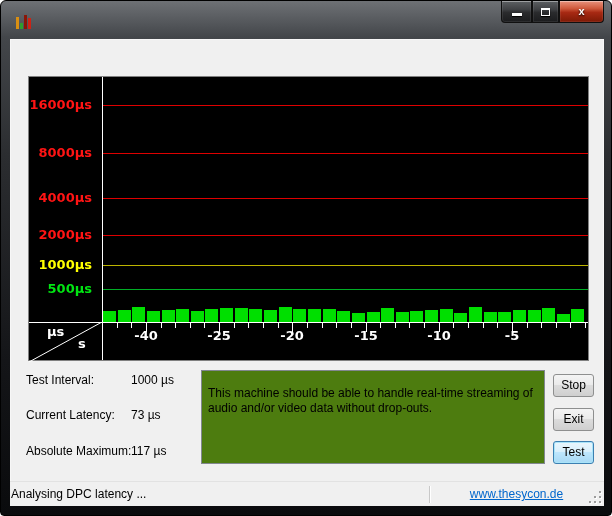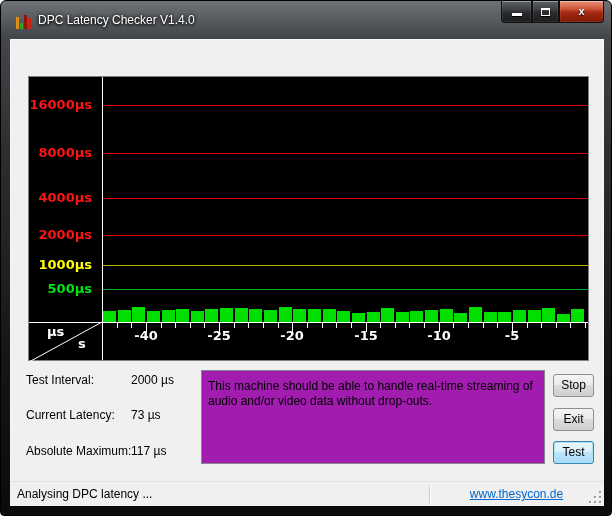--- a/index.html
+++ b/index.html
@@ -41,50 +41,49 @@
   .ylabel{position:absolute;width:68px;text-align:right;padding-right:5px;font:bold 13px "DejaVu Sans",sans-serif;line-height:16px;}
   .bar{position:absolute;}
   .tick{position:absolute;width:1px;background:#fff;top:246px;}
   .xlabel{position:absolute;width:34px;text-align:center;top:251px;color:#fff;font:bold 13px "DejaVu Sans",sans-serif;}
   #corner-svg{position:absolute;left:0;top:245px;}
   #unit-us{position:absolute;left:18px;top:247px;color:#fff;font:bold 13px "DejaVu Sans",sans-serif;}
   #unit-s{position:absolute;left:49px;top:259px;color:#fff;font:bold 13px "DejaVu Sans",sans-serif;}
   
   .stat-label{position:absolute;left:16px;font-size:12px;color:#000;}
   .stat-value{position:absolute;left:121px;font-size:12px;color:#000;}
-  #message-box{position:absolute;left:191px;top:331px;width:344px;height:94px;background:#a21caf;
-    border:1px solid #828790;padding:8px 6px;font-size:12px;color:#000;line-height:15px;overflow:hidden;}
+  #message-box{position:absolute;left:191px;top:331px;width:344px;height:94px;background:#4d7c0f;
+    border:1px solid #828790;padding:15px 6px;font-size:12px;color:#000;line-height:15px;overflow:hidden;}
   .push-btn{position:absolute;left:543px;width:41px;height:23px;font-size:12px;color:#000;text-align:center;line-height:21px;
     border:1px solid #8e8f8f;border-radius:3px;
     background:linear-gradient(180deg,#f4f4f4 0%,#ebebeb 45%,#dcdcdc 50%,#cfcfcf 100%);}
   #btn-exit{border:1px solid #3c7fb1;box-shadow:inset 0 0 0 1px #a9e4f9;
     background:linear-gradient(180deg,#eaf6fd 0%,#d9f0fc 45%,#bee6fd 50%,#a7d9f5 100%);}
   
   #statusbar{position:absolute;left:0;top:442px;width:594px;height:25px;background:#f0f0f0;
     border-top:1px solid #e2e2e2;display:flex;align-items:center;font-size:12px;color:#000;}
-  #status-text{flex:1;padding-left:7px;}
+  #status-text{flex:1;padding-left:1px;}
   #status-divider{width:1px;height:17px;background:#c8c8c8;box-shadow:1px 0 0 #fff;}
   #status-linkpane{width:158px;padding-left:15px;text-align:center;}
   #status-link{color:#0066cc;text-decoration:underline;cursor:pointer;}
   #resize-grip{width:16px;height:16px;align-self:flex-end;position:relative;}
   #resize-grip i{position:absolute;width:2px;height:2px;background:#9b9b9b;box-shadow:1px 1px 0 #fff;}
 </style>
 </head>
 <body>
 
 <div id="window">
 
   <div id="titlebar">
     <div id="app-icon">
         <span style="background: rgb(217, 143, 18); height: 12px;"></span>
         <span style="background: rgb(47, 158, 47); height: 6px;"></span>
         <span style="background: rgb(139, 21, 7); height: 14px;"></span>
         <span style="background: rgb(204, 35, 21); height: 11px;"></span>
       </div>
-    <div id="title-text">DPC Latency Checker V1.4.0</div>
     <div class="winbtn" id="btn-minimize">
       <div class="glyph-dash"></div>
     </div>
     <div class="winbtn" id="btn-maximize">
       <div class="glyph-box"></div>
     </div>
     <div class="winbtn" id="btn-close">
       <div class="glyph-x">x</div>
     </div>
   </div>
@@ -180,21 +179,21 @@
         <div class="tick" style="left: 556px; height: 5px;"></div>
         <div class="xlabel" style="left: 100px;">-40</div>
         <div class="xlabel" style="left: 173px;">-25</div>
         <div class="xlabel" style="left: 246px;">-20</div>
         <div class="xlabel" style="left: 320px;">-15</div>
         <div class="xlabel" style="left: 393px;">-10</div>
         <div class="xlabel" style="left: 466px;">-5</div>
       </div>
 
     <div class="stat-label" style="top:334px">Test Interval:</div>
-    <div class="stat-value" style="top:334px">2000 µs</div>
+    <div class="stat-value" style="top:334px">1000 µs</div>
     <div class="stat-label" style="top:369px">Current Latency:</div>
     <div class="stat-value" style="top:369px">73 µs</div>
     <div class="stat-label" style="top:405px">Absolute Maximum:</div>
     <div class="stat-value" style="top:405px">117 µs</div>
 
     <div id="message-box">This machine should be able to handle real-time streaming of audio and/or video data without drop-outs.</div>
 
     <div class="push-btn" id="btn-stop" style="top:335px">Stop</div>
     <div class="push-btn" id="btn-reset" style="top:369px">Exit</div>
     <div class="push-btn" id="btn-exit" style="top:402px">Test</div>

